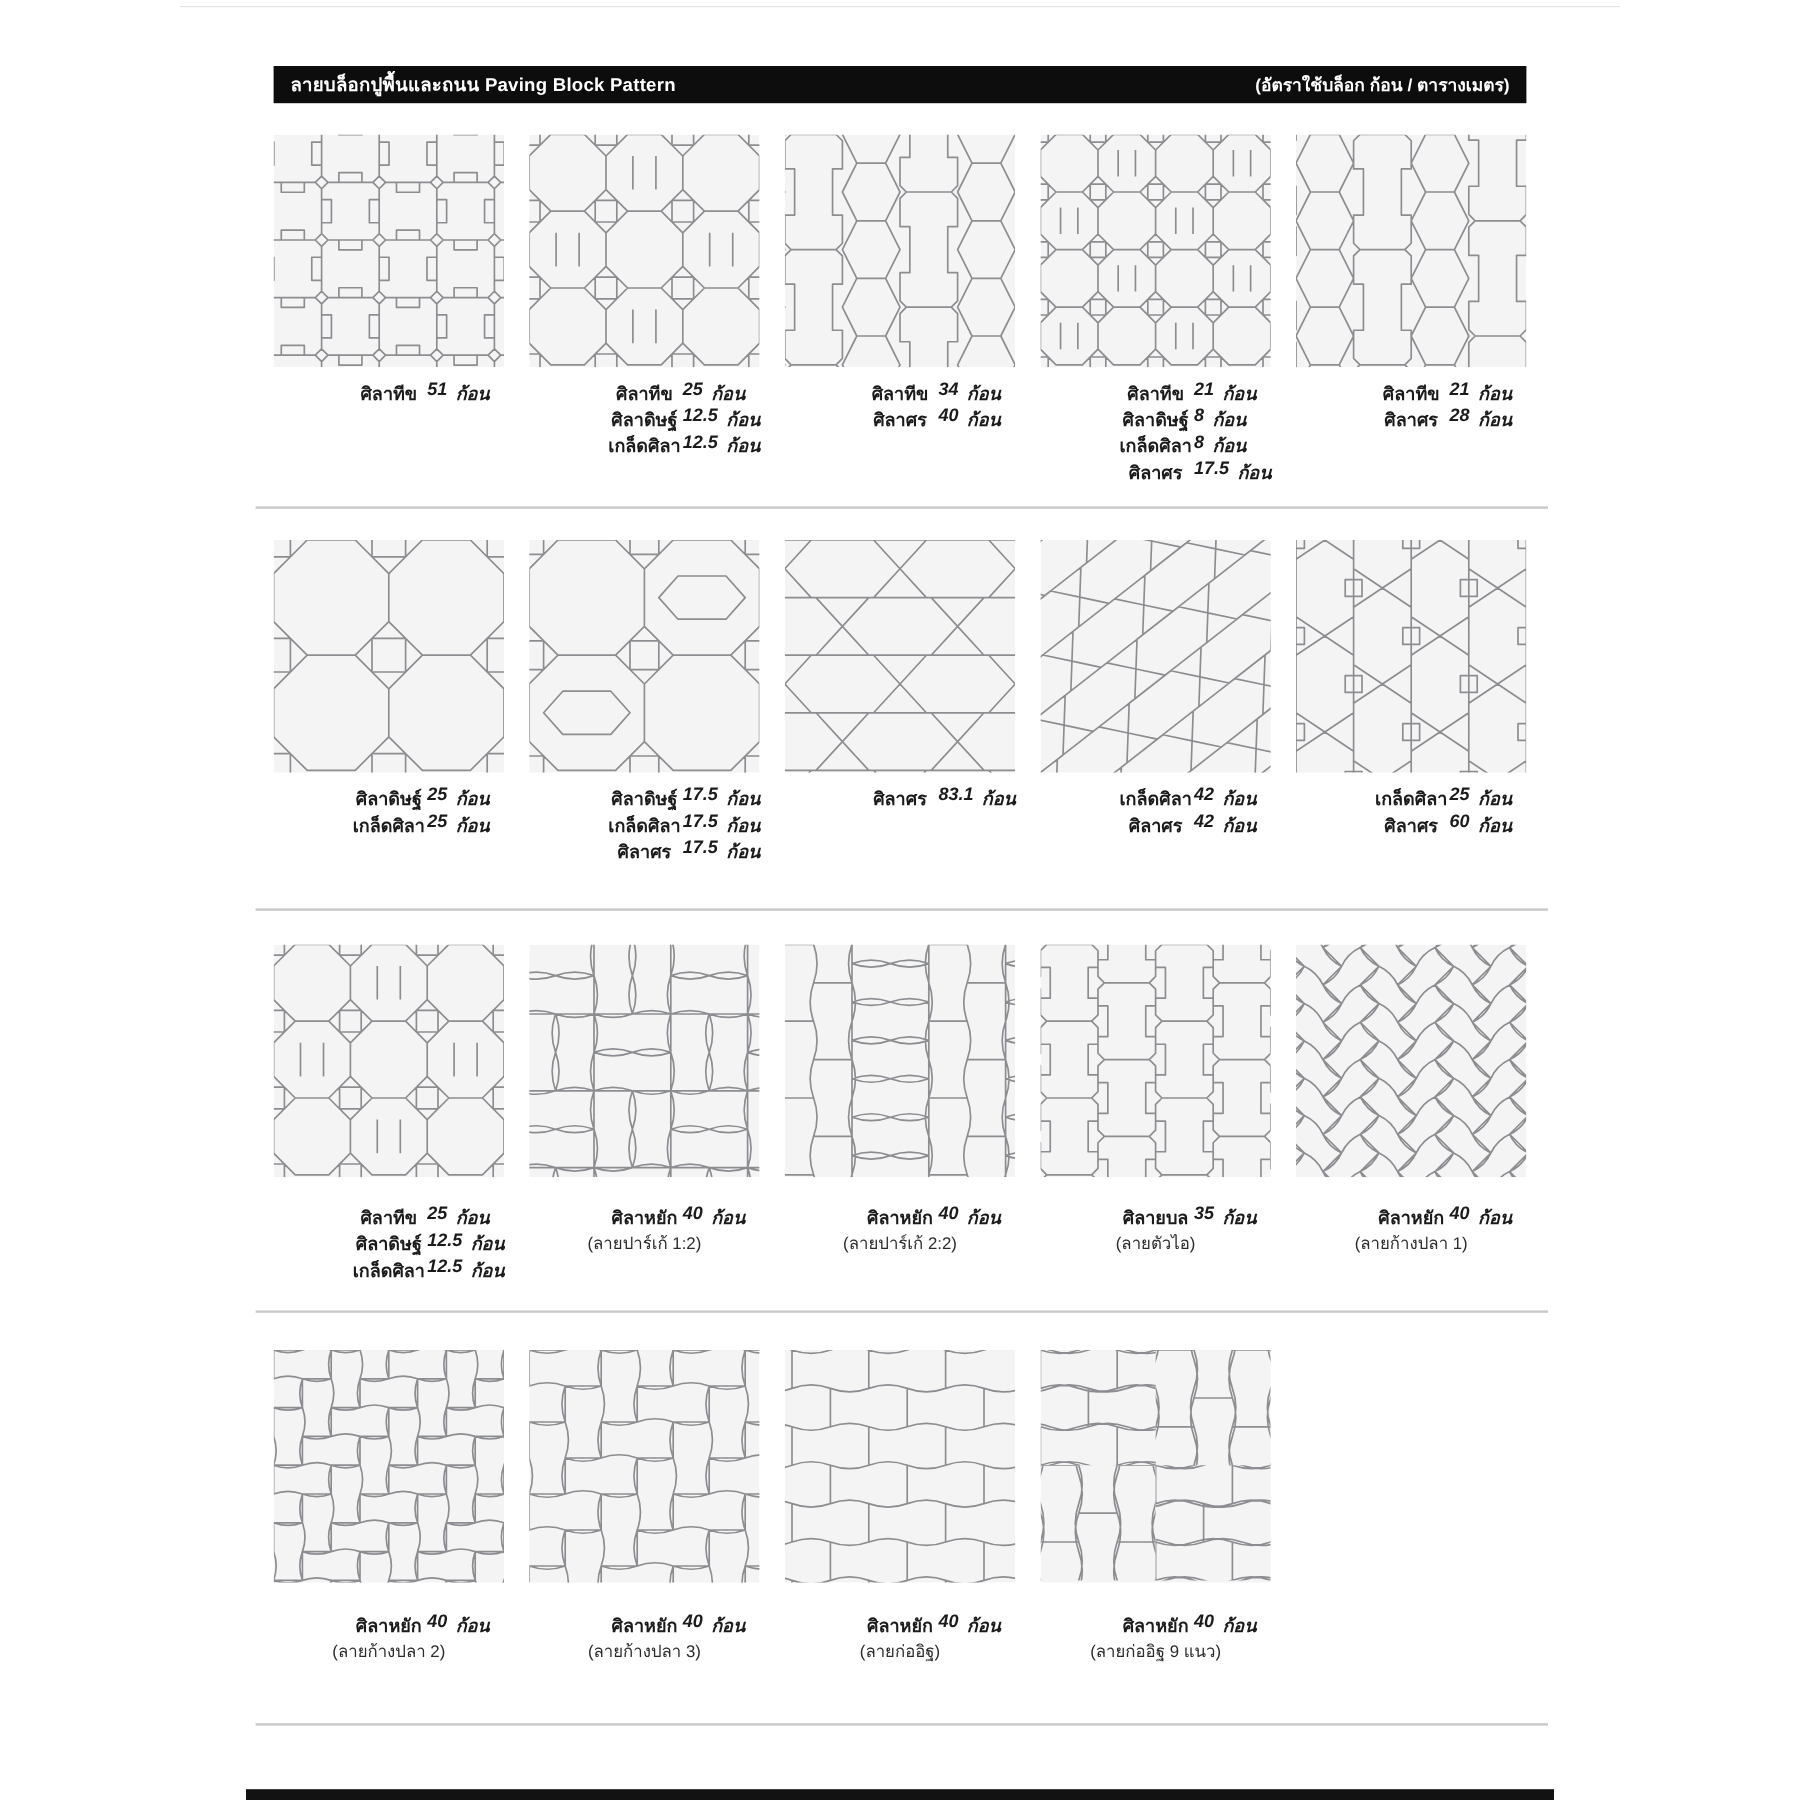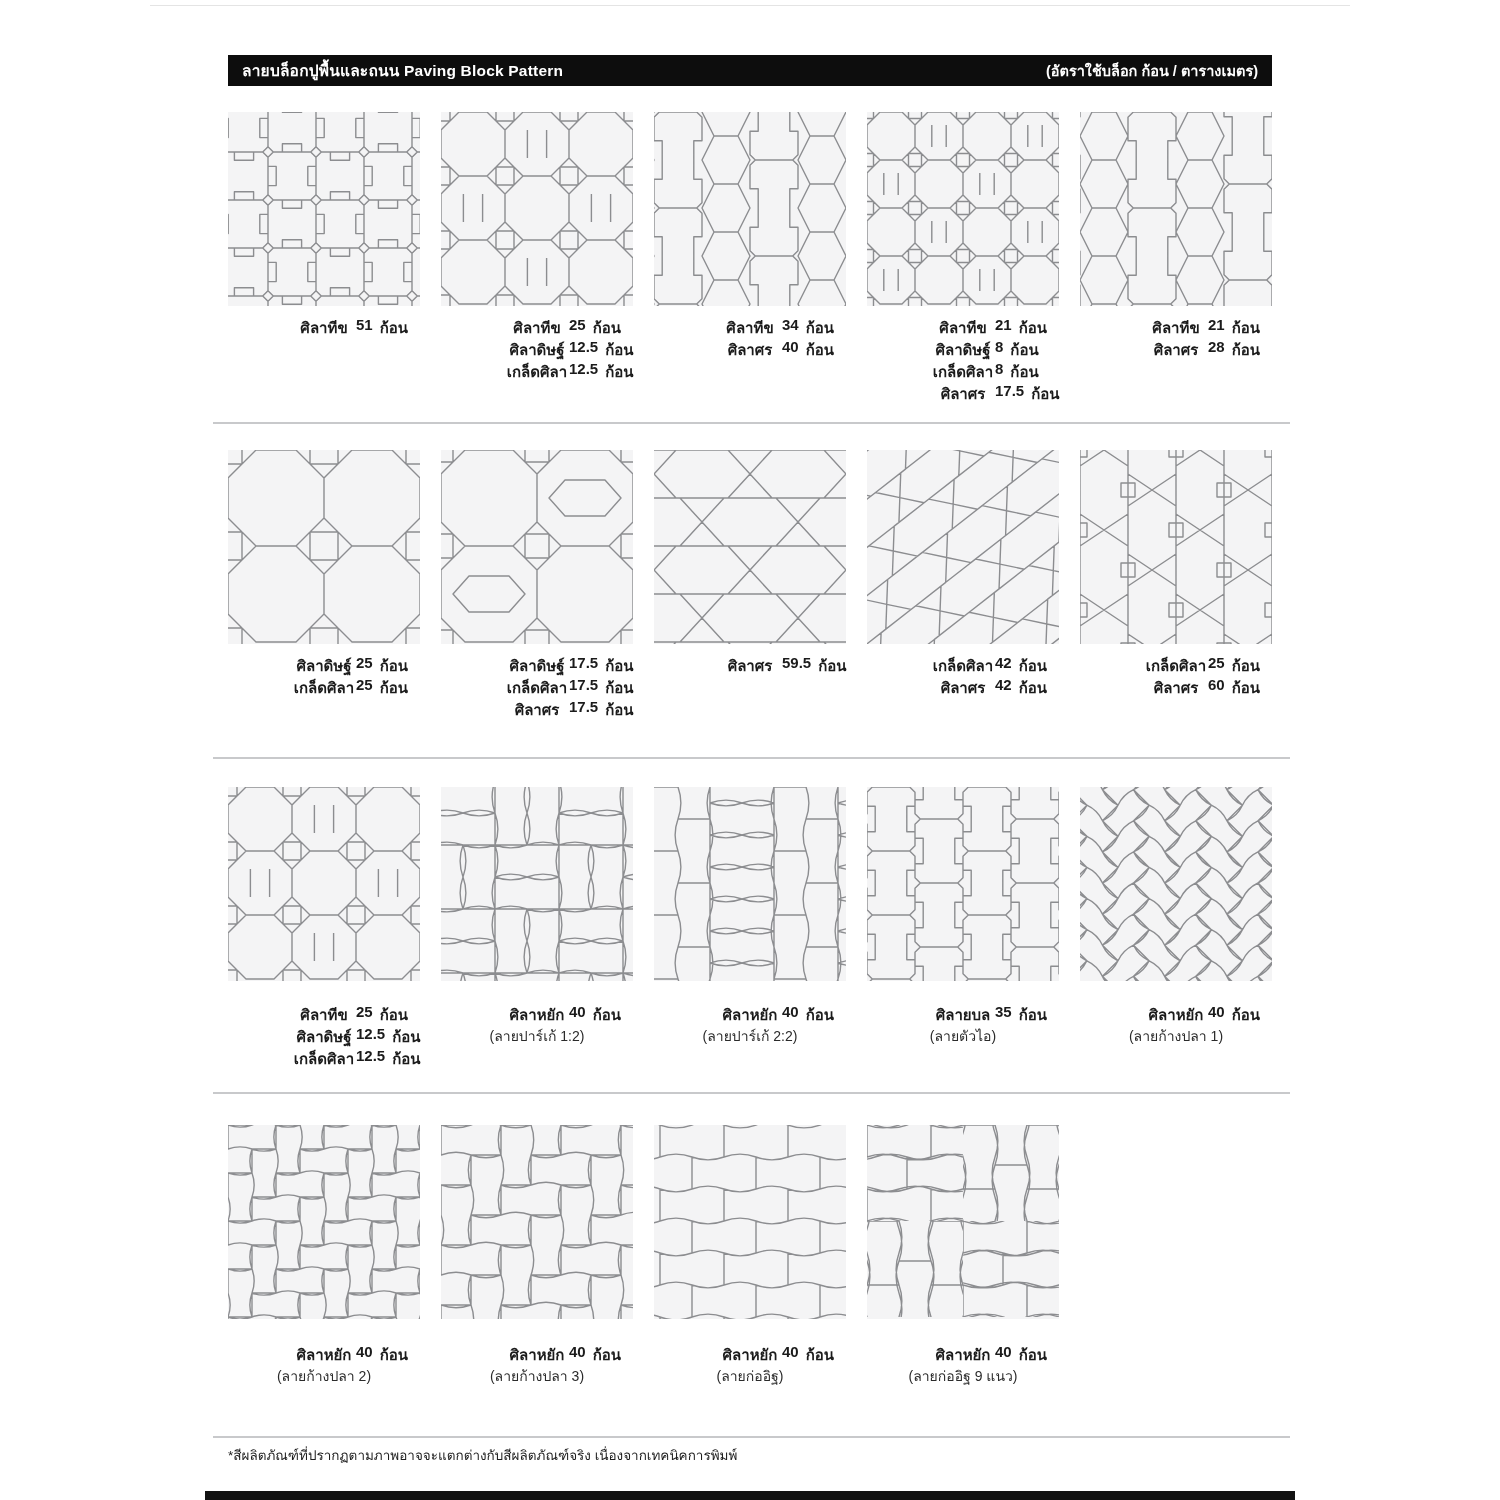--- a/index.html
+++ b/index.html
@@ -8,21 +8,21 @@
   .topline{position:absolute;left:150px;top:5px;width:1200px;height:1px;background:#e4e4e4;}
   .hdr{position:absolute;left:228px;top:55px;width:1044px;height:31px;background:#0d0d0d;
        display:flex;align-items:center;justify-content:space-between;
        padding:0 14px;box-sizing:border-box;color:#ffffff;}
   .hdr .t{font-size:15.5px;font-weight:700;letter-spacing:.2px;text-align:right;}
   .hdr .r{font-size:14.5px;font-weight:600;}
   .tile{position:absolute;width:192px;height:194px;overflow:hidden;}
   .tile svg{display:block;}
   .lbl{position:absolute;width:192px;color:#1b1b1b;text-align:center;}
   .line{position:relative;height:22px;font-size:15px;font-weight:700;white-space:nowrap;}
-  .line .qty{position:absolute;left:128px;top:0;display:flex;}
+  .line .qty{position:absolute;left:128px;top:0;display:flex;font-style:italic;}
   .line .qnum{margin-right:7px;}
   .subline{height:22px;font-size:14px;font-weight:400;color:#2b2b2b;white-space:nowrap;}
   .rowdiv{position:absolute;left:213px;width:1077px;height:2px;background:#c8c9cb;}
   .foot{position:absolute;left:228px;top:1444px;font-size:13.5px;font-weight:400;color:#1e1e1e;}
   .botbar{position:absolute;left:205px;top:1491px;width:1090px;height:9px;background:#121212;}
 </style>
 </head>
 <body>
 
 <div class="page">
@@ -157,21 +157,21 @@
           </span></div>
       </div>
       <div class="tile" style="left: 654px; top: 450px;">
         <svg width="192" height="194" viewBox="0 0 192 194">
           <rect width="192" height="194" fill="#f4f4f5"></rect>
           <path d="M-122.0 -48.0L-70.0 -48.0L-48.0 -24.0L-70.0 0.0L-122.0 0.0L-144.0 -24.0ZM-26.0 -48.0L26.0 -48.0L48.0 -24.0L26.0 0.0L-26.0 0.0L-48.0 -24.0ZM70.0 -48.0L122.0 -48.0L144.0 -24.0L122.0 0.0L70.0 0.0L48.0 -24.0ZM166.0 -48.0L218.0 -48.0L240.0 -24.0L218.0 0.0L166.0 0.0L144.0 -24.0ZM262.0 -48.0L314.0 -48.0L336.0 -24.0L314.0 0.0L262.0 0.0L240.0 -24.0ZM-74.0 0.0L-22.0 0.0L0.0 24.0L-22.0 48.0L-74.0 48.0L-96.0 24.0ZM22.0 0.0L74.0 0.0L96.0 24.0L74.0 48.0L22.0 48.0L0.0 24.0ZM118.0 0.0L170.0 0.0L192.0 24.0L170.0 48.0L118.0 48.0L96.0 24.0ZM214.0 0.0L266.0 0.0L288.0 24.0L266.0 48.0L214.0 48.0L192.0 24.0ZM-122.0 48.0L-70.0 48.0L-48.0 72.0L-70.0 96.0L-122.0 96.0L-144.0 72.0ZM-26.0 48.0L26.0 48.0L48.0 72.0L26.0 96.0L-26.0 96.0L-48.0 72.0ZM70.0 48.0L122.0 48.0L144.0 72.0L122.0 96.0L70.0 96.0L48.0 72.0ZM166.0 48.0L218.0 48.0L240.0 72.0L218.0 96.0L166.0 96.0L144.0 72.0ZM262.0 48.0L314.0 48.0L336.0 72.0L314.0 96.0L262.0 96.0L240.0 72.0ZM-74.0 96.0L-22.0 96.0L0.0 120.0L-22.0 144.0L-74.0 144.0L-96.0 120.0ZM22.0 96.0L74.0 96.0L96.0 120.0L74.0 144.0L22.0 144.0L0.0 120.0ZM118.0 96.0L170.0 96.0L192.0 120.0L170.0 144.0L118.0 144.0L96.0 120.0ZM214.0 96.0L266.0 96.0L288.0 120.0L266.0 144.0L214.0 144.0L192.0 120.0ZM-122.0 144.0L-70.0 144.0L-48.0 168.0L-70.0 192.0L-122.0 192.0L-144.0 168.0ZM-26.0 144.0L26.0 144.0L48.0 168.0L26.0 192.0L-26.0 192.0L-48.0 168.0ZM70.0 144.0L122.0 144.0L144.0 168.0L122.0 192.0L70.0 192.0L48.0 168.0ZM166.0 144.0L218.0 144.0L240.0 168.0L218.0 192.0L166.0 192.0L144.0 168.0ZM262.0 144.0L314.0 144.0L336.0 168.0L314.0 192.0L262.0 192.0L240.0 168.0ZM-74.0 192.0L-22.0 192.0L0.0 216.0L-22.0 240.0L-74.0 240.0L-96.0 216.0ZM22.0 192.0L74.0 192.0L96.0 216.0L74.0 240.0L22.0 240.0L0.0 216.0ZM118.0 192.0L170.0 192.0L192.0 216.0L170.0 240.0L118.0 240.0L96.0 216.0ZM214.0 192.0L266.0 192.0L288.0 216.0L266.0 240.0L214.0 240.0L192.0 216.0Z" fill="none" stroke="#8c8d90" stroke-width="1.4" stroke-linejoin="round"></path>
         </svg>
       </div>
       <div class="lbl" style="left: 654px; top: 654px;">
         <div class="line"><span class="nm">ศิลาศร</span><span class="qty">
-            <span class="qnum">59.5</span>
+            <span class="qnum">83.1</span>
             <span>ก้อน</span>
           </span></div>
       </div>
       <div class="tile" style="left: 867px; top: 450px;">
         <svg width="192" height="194" viewBox="0 0 192 194">
           <rect width="192" height="194" fill="#f4f4f5"></rect>
           <g transform="rotate(-38 96 96)">
             <path d="M-288.0 -152.0L-244.0 -152.0L-228.0 -133.0L-244.0 -114.0L-288.0 -114.0L-304.0 -133.0ZM-212.0 -152.0L-168.0 -152.0L-152.0 -133.0L-168.0 -114.0L-212.0 -114.0L-228.0 -133.0ZM-136.0 -152.0L-92.0 -152.0L-76.0 -133.0L-92.0 -114.0L-136.0 -114.0L-152.0 -133.0ZM-60.0 -152.0L-16.0 -152.0L0.0 -133.0L-16.0 -114.0L-60.0 -114.0L-76.0 -133.0ZM16.0 -152.0L60.0 -152.0L76.0 -133.0L60.0 -114.0L16.0 -114.0L0.0 -133.0ZM92.0 -152.0L136.0 -152.0L152.0 -133.0L136.0 -114.0L92.0 -114.0L76.0 -133.0ZM168.0 -152.0L212.0 -152.0L228.0 -133.0L212.0 -114.0L168.0 -114.0L152.0 -133.0ZM244.0 -152.0L288.0 -152.0L304.0 -133.0L288.0 -114.0L244.0 -114.0L228.0 -133.0ZM320.0 -152.0L364.0 -152.0L380.0 -133.0L364.0 -114.0L320.0 -114.0L304.0 -133.0ZM396.0 -152.0L440.0 -152.0L456.0 -133.0L440.0 -114.0L396.0 -114.0L380.0 -133.0ZM472.0 -152.0L516.0 -152.0L532.0 -133.0L516.0 -114.0L472.0 -114.0L456.0 -133.0ZM548.0 -152.0L592.0 -152.0L608.0 -133.0L592.0 -114.0L548.0 -114.0L532.0 -133.0ZM-326.0 -114.0L-282.0 -114.0L-266.0 -95.0L-282.0 -76.0L-326.0 -76.0L-342.0 -95.0ZM-250.0 -114.0L-206.0 -114.0L-190.0 -95.0L-206.0 -76.0L-250.0 -76.0L-266.0 -95.0ZM-174.0 -114.0L-130.0 -114.0L-114.0 -95.0L-130.0 -76.0L-174.0 -76.0L-190.0 -95.0ZM-98.0 -114.0L-54.0 -114.0L-38.0 -95.0L-54.0 -76.0L-98.0 -76.0L-114.0 -95.0ZM-22.0 -114.0L22.0 -114.0L38.0 -95.0L22.0 -76.0L-22.0 -76.0L-38.0 -95.0ZM54.0 -114.0L98.0 -114.0L114.0 -95.0L98.0 -76.0L54.0 -76.0L38.0 -95.0ZM130.0 -114.0L174.0 -114.0L190.0 -95.0L174.0 -76.0L130.0 -76.0L114.0 -95.0ZM206.0 -114.0L250.0 -114.0L266.0 -95.0L250.0 -76.0L206.0 -76.0L190.0 -95.0ZM282.0 -114.0L326.0 -114.0L342.0 -95.0L326.0 -76.0L282.0 -76.0L266.0 -95.0ZM358.0 -114.0L402.0 -114.0L418.0 -95.0L402.0 -76.0L358.0 -76.0L342.0 -95.0ZM434.0 -114.0L478.0 -114.0L494.0 -95.0L478.0 -76.0L434.0 -76.0L418.0 -95.0ZM510.0 -114.0L554.0 -114.0L570.0 -95.0L554.0 -76.0L510.0 -76.0L494.0 -95.0ZM-288.0 -76.0L-244.0 -76.0L-228.0 -57.0L-244.0 -38.0L-288.0 -38.0L-304.0 -57.0ZM-212.0 -76.0L-168.0 -76.0L-152.0 -57.0L-168.0 -38.0L-212.0 -38.0L-228.0 -57.0ZM-136.0 -76.0L-92.0 -76.0L-76.0 -57.0L-92.0 -38.0L-136.0 -38.0L-152.0 -57.0ZM-60.0 -76.0L-16.0 -76.0L0.0 -57.0L-16.0 -38.0L-60.0 -38.0L-76.0 -57.0ZM16.0 -76.0L60.0 -76.0L76.0 -57.0L60.0 -38.0L16.0 -38.0L0.0 -57.0ZM92.0 -76.0L136.0 -76.0L152.0 -57.0L136.0 -38.0L92.0 -38.0L76.0 -57.0ZM168.0 -76.0L212.0 -76.0L228.0 -57.0L212.0 -38.0L168.0 -38.0L152.0 -57.0ZM244.0 -76.0L288.0 -76.0L304.0 -57.0L288.0 -38.0L244.0 -38.0L228.0 -57.0ZM320.0 -76.0L364.0 -76.0L380.0 -57.0L364.0 -38.0L320.0 -38.0L304.0 -57.0ZM396.0 -76.0L440.0 -76.0L456.0 -57.0L440.0 -38.0L396.0 -38.0L380.0 -57.0ZM472.0 -76.0L516.0 -76.0L532.0 -57.0L516.0 -38.0L472.0 -38.0L456.0 -57.0ZM548.0 -76.0L592.0 -76.0L608.0 -57.0L592.0 -38.0L548.0 -38.0L532.0 -57.0ZM-326.0 -38.0L-282.0 -38.0L-266.0 -19.0L-282.0 0.0L-326.0 0.0L-342.0 -19.0ZM-250.0 -38.0L-206.0 -38.0L-190.0 -19.0L-206.0 0.0L-250.0 0.0L-266.0 -19.0ZM-174.0 -38.0L-130.0 -38.0L-114.0 -19.0L-130.0 0.0L-174.0 0.0L-190.0 -19.0ZM-98.0 -38.0L-54.0 -38.0L-38.0 -19.0L-54.0 0.0L-98.0 0.0L-114.0 -19.0ZM-22.0 -38.0L22.0 -38.0L38.0 -19.0L22.0 0.0L-22.0 0.0L-38.0 -19.0ZM54.0 -38.0L98.0 -38.0L114.0 -19.0L98.0 0.0L54.0 0.0L38.0 -19.0ZM130.0 -38.0L174.0 -38.0L190.0 -19.0L174.0 0.0L130.0 0.0L114.0 -19.0ZM206.0 -38.0L250.0 -38.0L266.0 -19.0L250.0 0.0L206.0 0.0L190.0 -19.0ZM282.0 -38.0L326.0 -38.0L342.0 -19.0L326.0 0.0L282.0 0.0L266.0 -19.0ZM358.0 -38.0L402.0 -38.0L418.0 -19.0L402.0 0.0L358.0 0.0L342.0 -19.0ZM434.0 -38.0L478.0 -38.0L494.0 -19.0L478.0 0.0L434.0 0.0L418.0 -19.0ZM510.0 -38.0L554.0 -38.0L570.0 -19.0L554.0 0.0L510.0 0.0L494.0 -19.0ZM-288.0 0.0L-244.0 0.0L-228.0 19.0L-244.0 38.0L-288.0 38.0L-304.0 19.0ZM-212.0 0.0L-168.0 0.0L-152.0 19.0L-168.0 38.0L-212.0 38.0L-228.0 19.0ZM-136.0 0.0L-92.0 0.0L-76.0 19.0L-92.0 38.0L-136.0 38.0L-152.0 19.0ZM-60.0 0.0L-16.0 0.0L0.0 19.0L-16.0 38.0L-60.0 38.0L-76.0 19.0ZM16.0 0.0L60.0 0.0L76.0 19.0L60.0 38.0L16.0 38.0L0.0 19.0ZM92.0 0.0L136.0 0.0L152.0 19.0L136.0 38.0L92.0 38.0L76.0 19.0ZM168.0 0.0L212.0 0.0L228.0 19.0L212.0 38.0L168.0 38.0L152.0 19.0ZM244.0 0.0L288.0 0.0L304.0 19.0L288.0 38.0L244.0 38.0L228.0 19.0ZM320.0 0.0L364.0 0.0L380.0 19.0L364.0 38.0L320.0 38.0L304.0 19.0ZM396.0 0.0L440.0 0.0L456.0 19.0L440.0 38.0L396.0 38.0L380.0 19.0ZM472.0 0.0L516.0 0.0L532.0 19.0L516.0 38.0L472.0 38.0L456.0 19.0ZM548.0 0.0L592.0 0.0L608.0 19.0L592.0 38.0L548.0 38.0L532.0 19.0ZM-326.0 38.0L-282.0 38.0L-266.0 57.0L-282.0 76.0L-326.0 76.0L-342.0 57.0ZM-250.0 38.0L-206.0 38.0L-190.0 57.0L-206.0 76.0L-250.0 76.0L-266.0 57.0ZM-174.0 38.0L-130.0 38.0L-114.0 57.0L-130.0 76.0L-174.0 76.0L-190.0 57.0ZM-98.0 38.0L-54.0 38.0L-38.0 57.0L-54.0 76.0L-98.0 76.0L-114.0 57.0ZM-22.0 38.0L22.0 38.0L38.0 57.0L22.0 76.0L-22.0 76.0L-38.0 57.0ZM54.0 38.0L98.0 38.0L114.0 57.0L98.0 76.0L54.0 76.0L38.0 57.0ZM130.0 38.0L174.0 38.0L190.0 57.0L174.0 76.0L130.0 76.0L114.0 57.0ZM206.0 38.0L250.0 38.0L266.0 57.0L250.0 76.0L206.0 76.0L190.0 57.0ZM282.0 38.0L326.0 38.0L342.0 57.0L326.0 76.0L282.0 76.0L266.0 57.0ZM358.0 38.0L402.0 38.0L418.0 57.0L402.0 76.0L358.0 76.0L342.0 57.0ZM434.0 38.0L478.0 38.0L494.0 57.0L478.0 76.0L434.0 76.0L418.0 57.0ZM510.0 38.0L554.0 38.0L570.0 57.0L554.0 76.0L510.0 76.0L494.0 57.0ZM-288.0 76.0L-244.0 76.0L-228.0 95.0L-244.0 114.0L-288.0 114.0L-304.0 95.0ZM-212.0 76.0L-168.0 76.0L-152.0 95.0L-168.0 114.0L-212.0 114.0L-228.0 95.0ZM-136.0 76.0L-92.0 76.0L-76.0 95.0L-92.0 114.0L-136.0 114.0L-152.0 95.0ZM-60.0 76.0L-16.0 76.0L0.0 95.0L-16.0 114.0L-60.0 114.0L-76.0 95.0ZM16.0 76.0L60.0 76.0L76.0 95.0L60.0 114.0L16.0 114.0L0.0 95.0ZM92.0 76.0L136.0 76.0L152.0 95.0L136.0 114.0L92.0 114.0L76.0 95.0ZM168.0 76.0L212.0 76.0L228.0 95.0L212.0 114.0L168.0 114.0L152.0 95.0ZM244.0 76.0L288.0 76.0L304.0 95.0L288.0 114.0L244.0 114.0L228.0 95.0ZM320.0 76.0L364.0 76.0L380.0 95.0L364.0 114.0L320.0 114.0L304.0 95.0ZM396.0 76.0L440.0 76.0L456.0 95.0L440.0 114.0L396.0 114.0L380.0 95.0ZM472.0 76.0L516.0 76.0L532.0 95.0L516.0 114.0L472.0 114.0L456.0 95.0ZM548.0 76.0L592.0 76.0L608.0 95.0L592.0 114.0L548.0 114.0L532.0 95.0ZM-326.0 114.0L-282.0 114.0L-266.0 133.0L-282.0 152.0L-326.0 152.0L-342.0 133.0ZM-250.0 114.0L-206.0 114.0L-190.0 133.0L-206.0 152.0L-250.0 152.0L-266.0 133.0ZM-174.0 114.0L-130.0 114.0L-114.0 133.0L-130.0 152.0L-174.0 152.0L-190.0 133.0ZM-98.0 114.0L-54.0 114.0L-38.0 133.0L-54.0 152.0L-98.0 152.0L-114.0 133.0ZM-22.0 114.0L22.0 114.0L38.0 133.0L22.0 152.0L-22.0 152.0L-38.0 133.0ZM54.0 114.0L98.0 114.0L114.0 133.0L98.0 152.0L54.0 152.0L38.0 133.0ZM130.0 114.0L174.0 114.0L190.0 133.0L174.0 152.0L130.0 152.0L114.0 133.0ZM206.0 114.0L250.0 114.0L266.0 133.0L250.0 152.0L206.0 152.0L190.0 133.0ZM282.0 114.0L326.0 114.0L342.0 133.0L326.0 152.0L282.0 152.0L266.0 133.0ZM358.0 114.0L402.0 114.0L418.0 133.0L402.0 152.0L358.0 152.0L342.0 133.0ZM434.0 114.0L478.0 114.0L494.0 133.0L478.0 152.0L434.0 152.0L418.0 133.0ZM510.0 114.0L554.0 114.0L570.0 133.0L554.0 152.0L510.0 152.0L494.0 133.0ZM-288.0 152.0L-244.0 152.0L-228.0 171.0L-244.0 190.0L-288.0 190.0L-304.0 171.0ZM-212.0 152.0L-168.0 152.0L-152.0 171.0L-168.0 190.0L-212.0 190.0L-228.0 171.0ZM-136.0 152.0L-92.0 152.0L-76.0 171.0L-92.0 190.0L-136.0 190.0L-152.0 171.0ZM-60.0 152.0L-16.0 152.0L0.0 171.0L-16.0 190.0L-60.0 190.0L-76.0 171.0ZM16.0 152.0L60.0 152.0L76.0 171.0L60.0 190.0L16.0 190.0L0.0 171.0ZM92.0 152.0L136.0 152.0L152.0 171.0L136.0 190.0L92.0 190.0L76.0 171.0ZM168.0 152.0L212.0 152.0L228.0 171.0L212.0 190.0L168.0 190.0L152.0 171.0ZM244.0 152.0L288.0 152.0L304.0 171.0L288.0 190.0L244.0 190.0L228.0 171.0ZM320.0 152.0L364.0 152.0L380.0 171.0L364.0 190.0L320.0 190.0L304.0 171.0ZM396.0 152.0L440.0 152.0L456.0 171.0L440.0 190.0L396.0 190.0L380.0 171.0ZM472.0 152.0L516.0 152.0L532.0 171.0L516.0 190.0L472.0 190.0L456.0 171.0ZM548.0 152.0L592.0 152.0L608.0 171.0L592.0 190.0L548.0 190.0L532.0 171.0ZM-326.0 190.0L-282.0 190.0L-266.0 209.0L-282.0 228.0L-326.0 228.0L-342.0 209.0ZM-250.0 190.0L-206.0 190.0L-190.0 209.0L-206.0 228.0L-250.0 228.0L-266.0 209.0ZM-174.0 190.0L-130.0 190.0L-114.0 209.0L-130.0 228.0L-174.0 228.0L-190.0 209.0ZM-98.0 190.0L-54.0 190.0L-38.0 209.0L-54.0 228.0L-98.0 228.0L-114.0 209.0ZM-22.0 190.0L22.0 190.0L38.0 209.0L22.0 228.0L-22.0 228.0L-38.0 209.0ZM54.0 190.0L98.0 190.0L114.0 209.0L98.0 228.0L54.0 228.0L38.0 209.0ZM130.0 190.0L174.0 190.0L190.0 209.0L174.0 228.0L130.0 228.0L114.0 209.0ZM206.0 190.0L250.0 190.0L266.0 209.0L250.0 228.0L206.0 228.0L190.0 209.0ZM282.0 190.0L326.0 190.0L342.0 209.0L326.0 228.0L282.0 228.0L266.0 209.0ZM358.0 190.0L402.0 190.0L418.0 209.0L402.0 228.0L358.0 228.0L342.0 209.0ZM434.0 190.0L478.0 190.0L494.0 209.0L478.0 228.0L434.0 228.0L418.0 209.0ZM510.0 190.0L554.0 190.0L570.0 209.0L554.0 228.0L510.0 228.0L494.0 209.0ZM-288.0 228.0L-244.0 228.0L-228.0 247.0L-244.0 266.0L-288.0 266.0L-304.0 247.0ZM-212.0 228.0L-168.0 228.0L-152.0 247.0L-168.0 266.0L-212.0 266.0L-228.0 247.0ZM-136.0 228.0L-92.0 228.0L-76.0 247.0L-92.0 266.0L-136.0 266.0L-152.0 247.0ZM-60.0 228.0L-16.0 228.0L0.0 247.0L-16.0 266.0L-60.0 266.0L-76.0 247.0ZM16.0 228.0L60.0 228.0L76.0 247.0L60.0 266.0L16.0 266.0L0.0 247.0ZM92.0 228.0L136.0 228.0L152.0 247.0L136.0 266.0L92.0 266.0L76.0 247.0ZM168.0 228.0L212.0 228.0L228.0 247.0L212.0 266.0L168.0 266.0L152.0 247.0ZM244.0 228.0L288.0 228.0L304.0 247.0L288.0 266.0L244.0 266.0L228.0 247.0ZM320.0 228.0L364.0 228.0L380.0 247.0L364.0 266.0L320.0 266.0L304.0 247.0ZM396.0 228.0L440.0 228.0L456.0 247.0L440.0 266.0L396.0 266.0L380.0 247.0ZM472.0 228.0L516.0 228.0L532.0 247.0L516.0 266.0L472.0 266.0L456.0 247.0ZM548.0 228.0L592.0 228.0L608.0 247.0L592.0 266.0L548.0 266.0L532.0 247.0ZM-326.0 266.0L-282.0 266.0L-266.0 285.0L-282.0 304.0L-326.0 304.0L-342.0 285.0ZM-250.0 266.0L-206.0 266.0L-190.0 285.0L-206.0 304.0L-250.0 304.0L-266.0 285.0ZM-174.0 266.0L-130.0 266.0L-114.0 285.0L-130.0 304.0L-174.0 304.0L-190.0 285.0ZM-98.0 266.0L-54.0 266.0L-38.0 285.0L-54.0 304.0L-98.0 304.0L-114.0 285.0ZM-22.0 266.0L22.0 266.0L38.0 285.0L22.0 304.0L-22.0 304.0L-38.0 285.0ZM54.0 266.0L98.0 266.0L114.0 285.0L98.0 304.0L54.0 304.0L38.0 285.0ZM130.0 266.0L174.0 266.0L190.0 285.0L174.0 304.0L130.0 304.0L114.0 285.0ZM206.0 266.0L250.0 266.0L266.0 285.0L250.0 304.0L206.0 304.0L190.0 285.0ZM282.0 266.0L326.0 266.0L342.0 285.0L326.0 304.0L282.0 304.0L266.0 285.0ZM358.0 266.0L402.0 266.0L418.0 285.0L402.0 304.0L358.0 304.0L342.0 285.0ZM434.0 266.0L478.0 266.0L494.0 285.0L478.0 304.0L434.0 304.0L418.0 285.0ZM510.0 266.0L554.0 266.0L570.0 285.0L554.0 304.0L510.0 304.0L494.0 285.0ZM-288.0 304.0L-244.0 304.0L-228.0 323.0L-244.0 342.0L-288.0 342.0L-304.0 323.0ZM-212.0 304.0L-168.0 304.0L-152.0 323.0L-168.0 342.0L-212.0 342.0L-228.0 323.0ZM-136.0 304.0L-92.0 304.0L-76.0 323.0L-92.0 342.0L-136.0 342.0L-152.0 323.0ZM-60.0 304.0L-16.0 304.0L0.0 323.0L-16.0 342.0L-60.0 342.0L-76.0 323.0ZM16.0 304.0L60.0 304.0L76.0 323.0L60.0 342.0L16.0 342.0L0.0 323.0ZM92.0 304.0L136.0 304.0L152.0 323.0L136.0 342.0L92.0 342.0L76.0 323.0ZM168.0 304.0L212.0 304.0L228.0 323.0L212.0 342.0L168.0 342.0L152.0 323.0ZM244.0 304.0L288.0 304.0L304.0 323.0L288.0 342.0L244.0 342.0L228.0 323.0ZM320.0 304.0L364.0 304.0L380.0 323.0L364.0 342.0L320.0 342.0L304.0 323.0ZM396.0 304.0L440.0 304.0L456.0 323.0L440.0 342.0L396.0 342.0L380.0 323.0ZM472.0 304.0L516.0 304.0L532.0 323.0L516.0 342.0L472.0 342.0L456.0 323.0ZM548.0 304.0L592.0 304.0L608.0 323.0L592.0 342.0L548.0 342.0L532.0 323.0ZM-326.0 342.0L-282.0 342.0L-266.0 361.0L-282.0 380.0L-326.0 380.0L-342.0 361.0ZM-250.0 342.0L-206.0 342.0L-190.0 361.0L-206.0 380.0L-250.0 380.0L-266.0 361.0ZM-174.0 342.0L-130.0 342.0L-114.0 361.0L-130.0 380.0L-174.0 380.0L-190.0 361.0ZM-98.0 342.0L-54.0 342.0L-38.0 361.0L-54.0 380.0L-98.0 380.0L-114.0 361.0ZM-22.0 342.0L22.0 342.0L38.0 361.0L22.0 380.0L-22.0 380.0L-38.0 361.0ZM54.0 342.0L98.0 342.0L114.0 361.0L98.0 380.0L54.0 380.0L38.0 361.0ZM130.0 342.0L174.0 342.0L190.0 361.0L174.0 380.0L130.0 380.0L114.0 361.0ZM206.0 342.0L250.0 342.0L266.0 361.0L250.0 380.0L206.0 380.0L190.0 361.0ZM282.0 342.0L326.0 342.0L342.0 361.0L326.0 380.0L282.0 380.0L266.0 361.0ZM358.0 342.0L402.0 342.0L418.0 361.0L402.0 380.0L358.0 380.0L342.0 361.0ZM434.0 342.0L478.0 342.0L494.0 361.0L478.0 380.0L434.0 380.0L418.0 361.0ZM510.0 342.0L554.0 342.0L570.0 361.0L554.0 380.0L510.0 380.0L494.0 361.0Z" fill="none" stroke="#8c8d90" stroke-width="1.4" stroke-linejoin="round"></path>
           </g>
         </svg>
@@ -337,15 +337,14 @@
             <span class="qnum">40</span>
             <span>ก้อน</span>
           </span></div>
         <div class="subline">(ลายก่ออิฐ 9 แนว)</div>
       </div>
       <div class="rowdiv" style="top: 422px; background: rgb(200, 201, 203);"></div>
       <div class="rowdiv" style="top: 757px; background: rgb(200, 201, 203);"></div>
       <div class="rowdiv" style="top: 1092px; background: rgb(200, 201, 203);"></div>
       <div class="rowdiv" style="top: 1436px; background: rgb(200, 201, 203);"></div>
     </div>
-  <div class="foot">*สีผลิตภัณฑ์ที่ปรากฏตามภาพอาจจะแตกต่างกับสีผลิตภัณฑ์จริง เนื่องจากเทคนิคการพิมพ์</div>
   <div class="botbar"></div>
 </div>
 
 </body></html>

